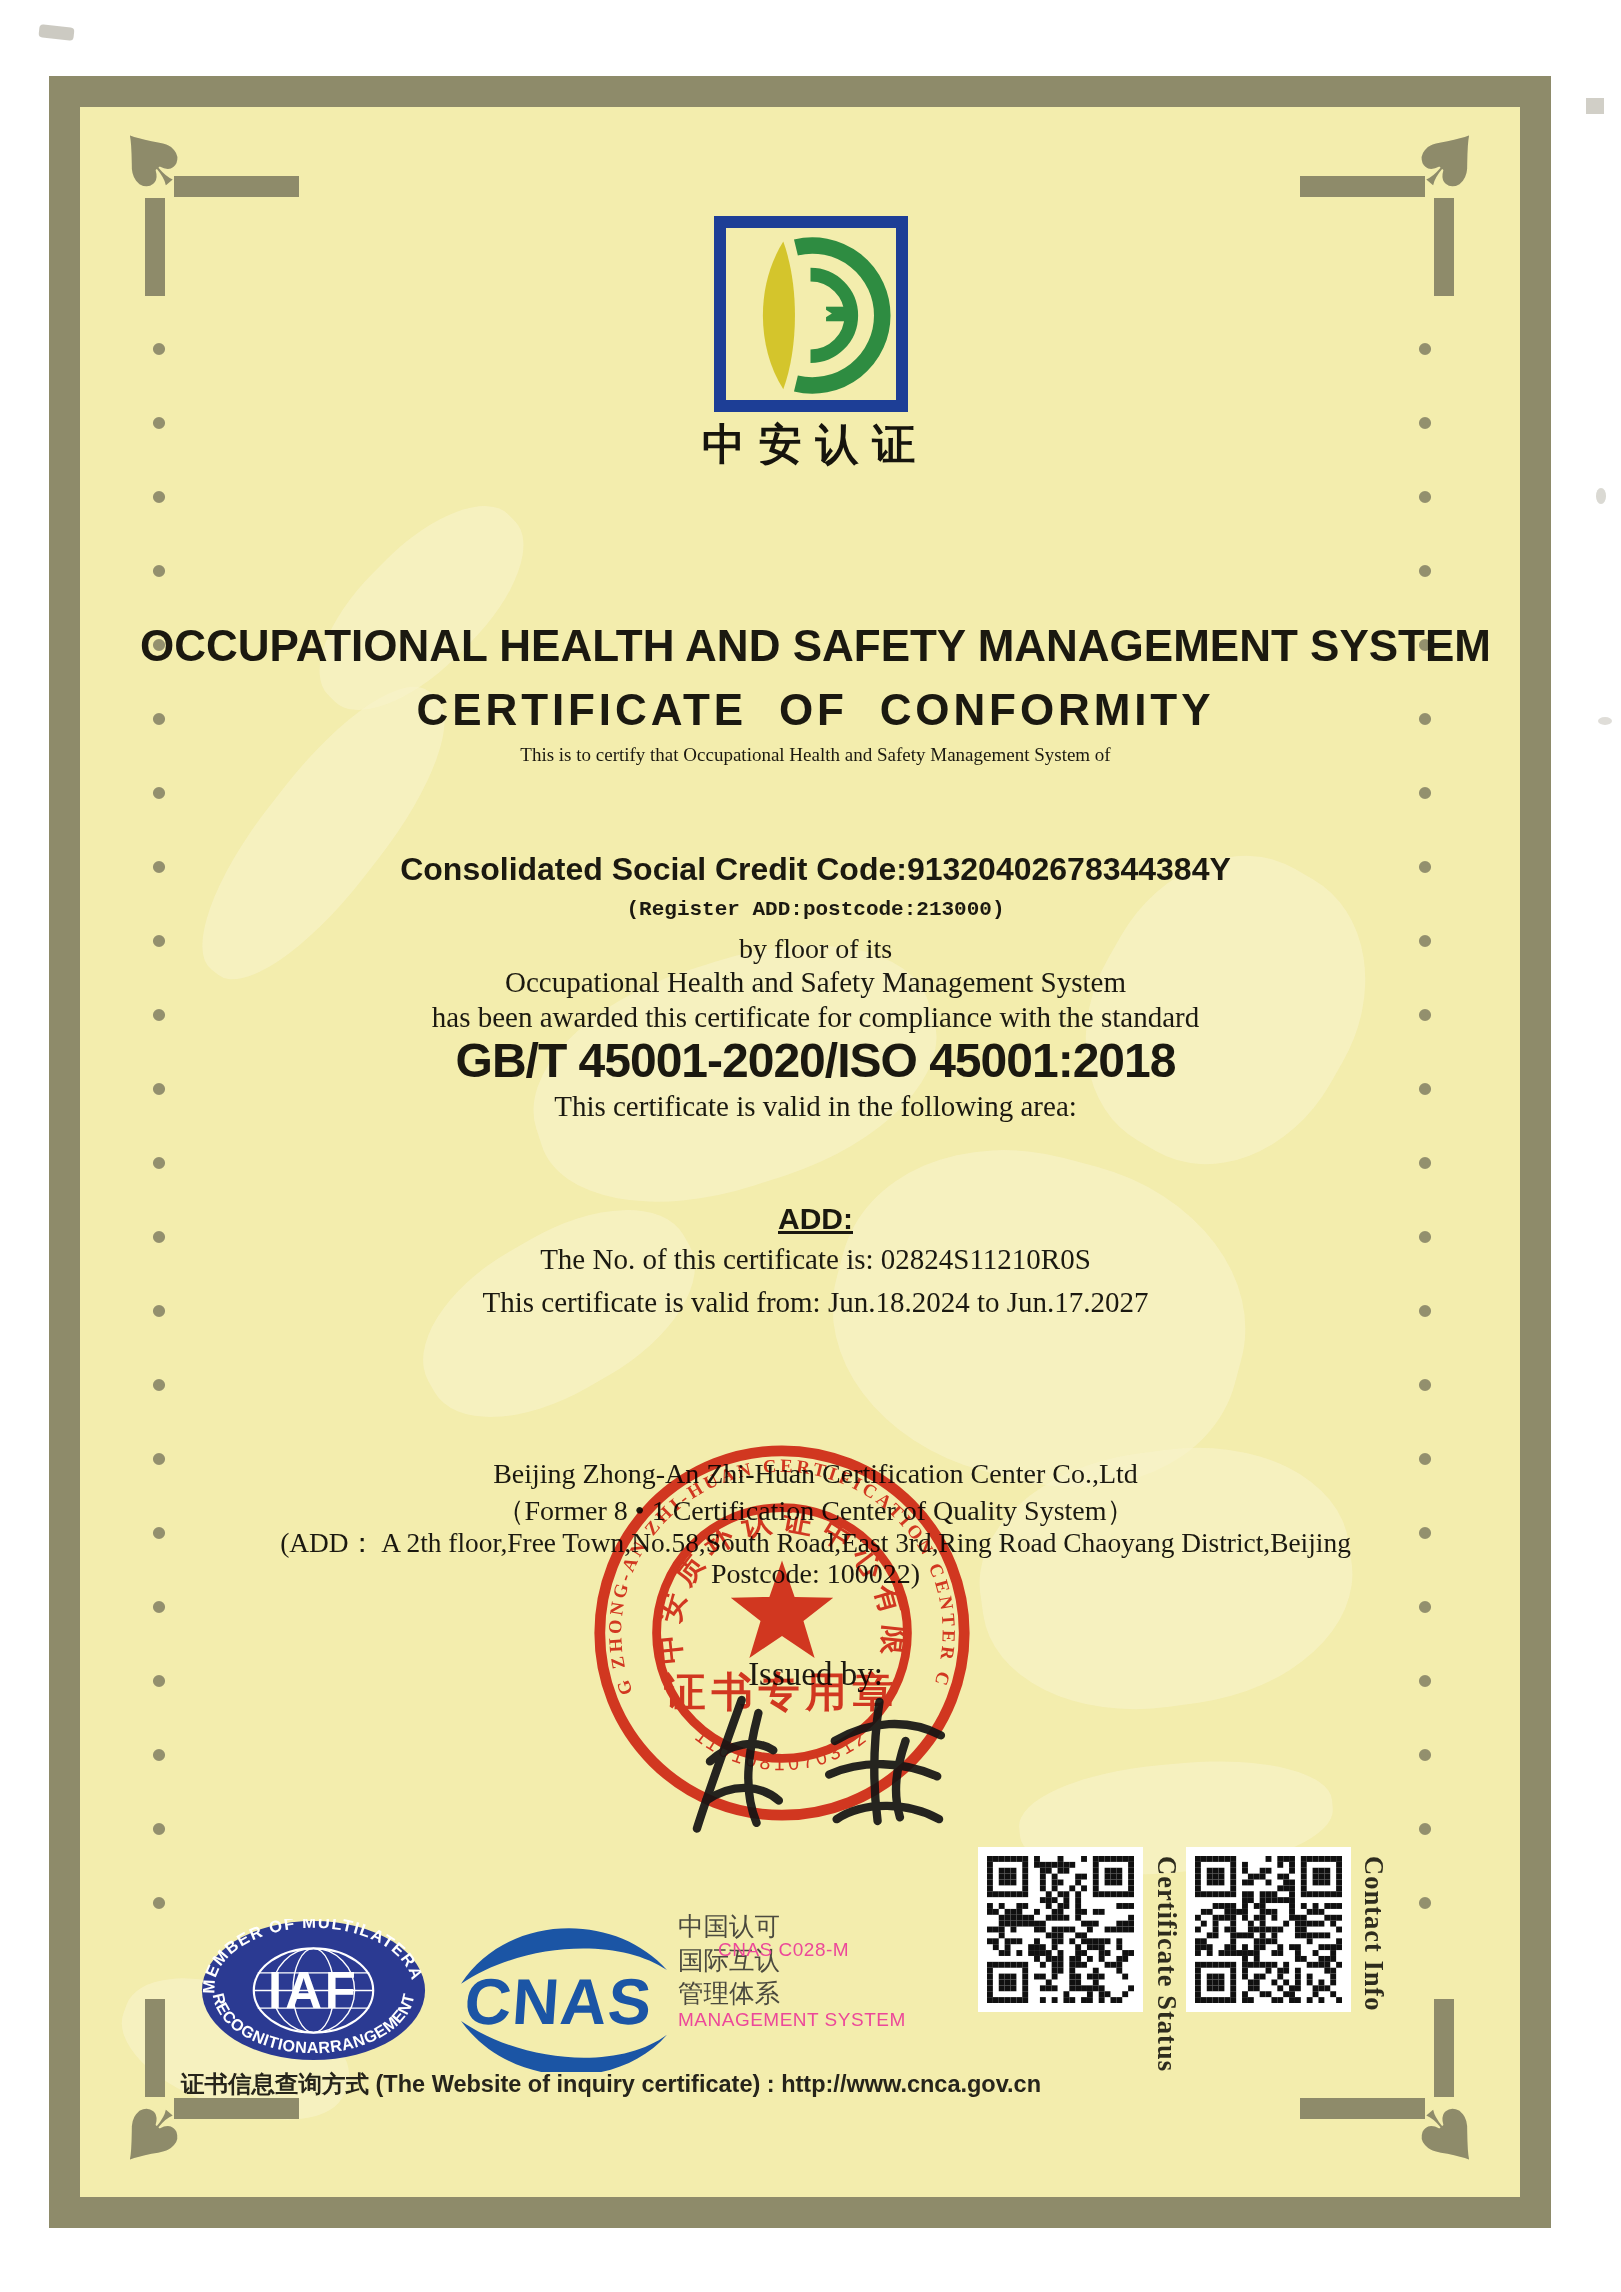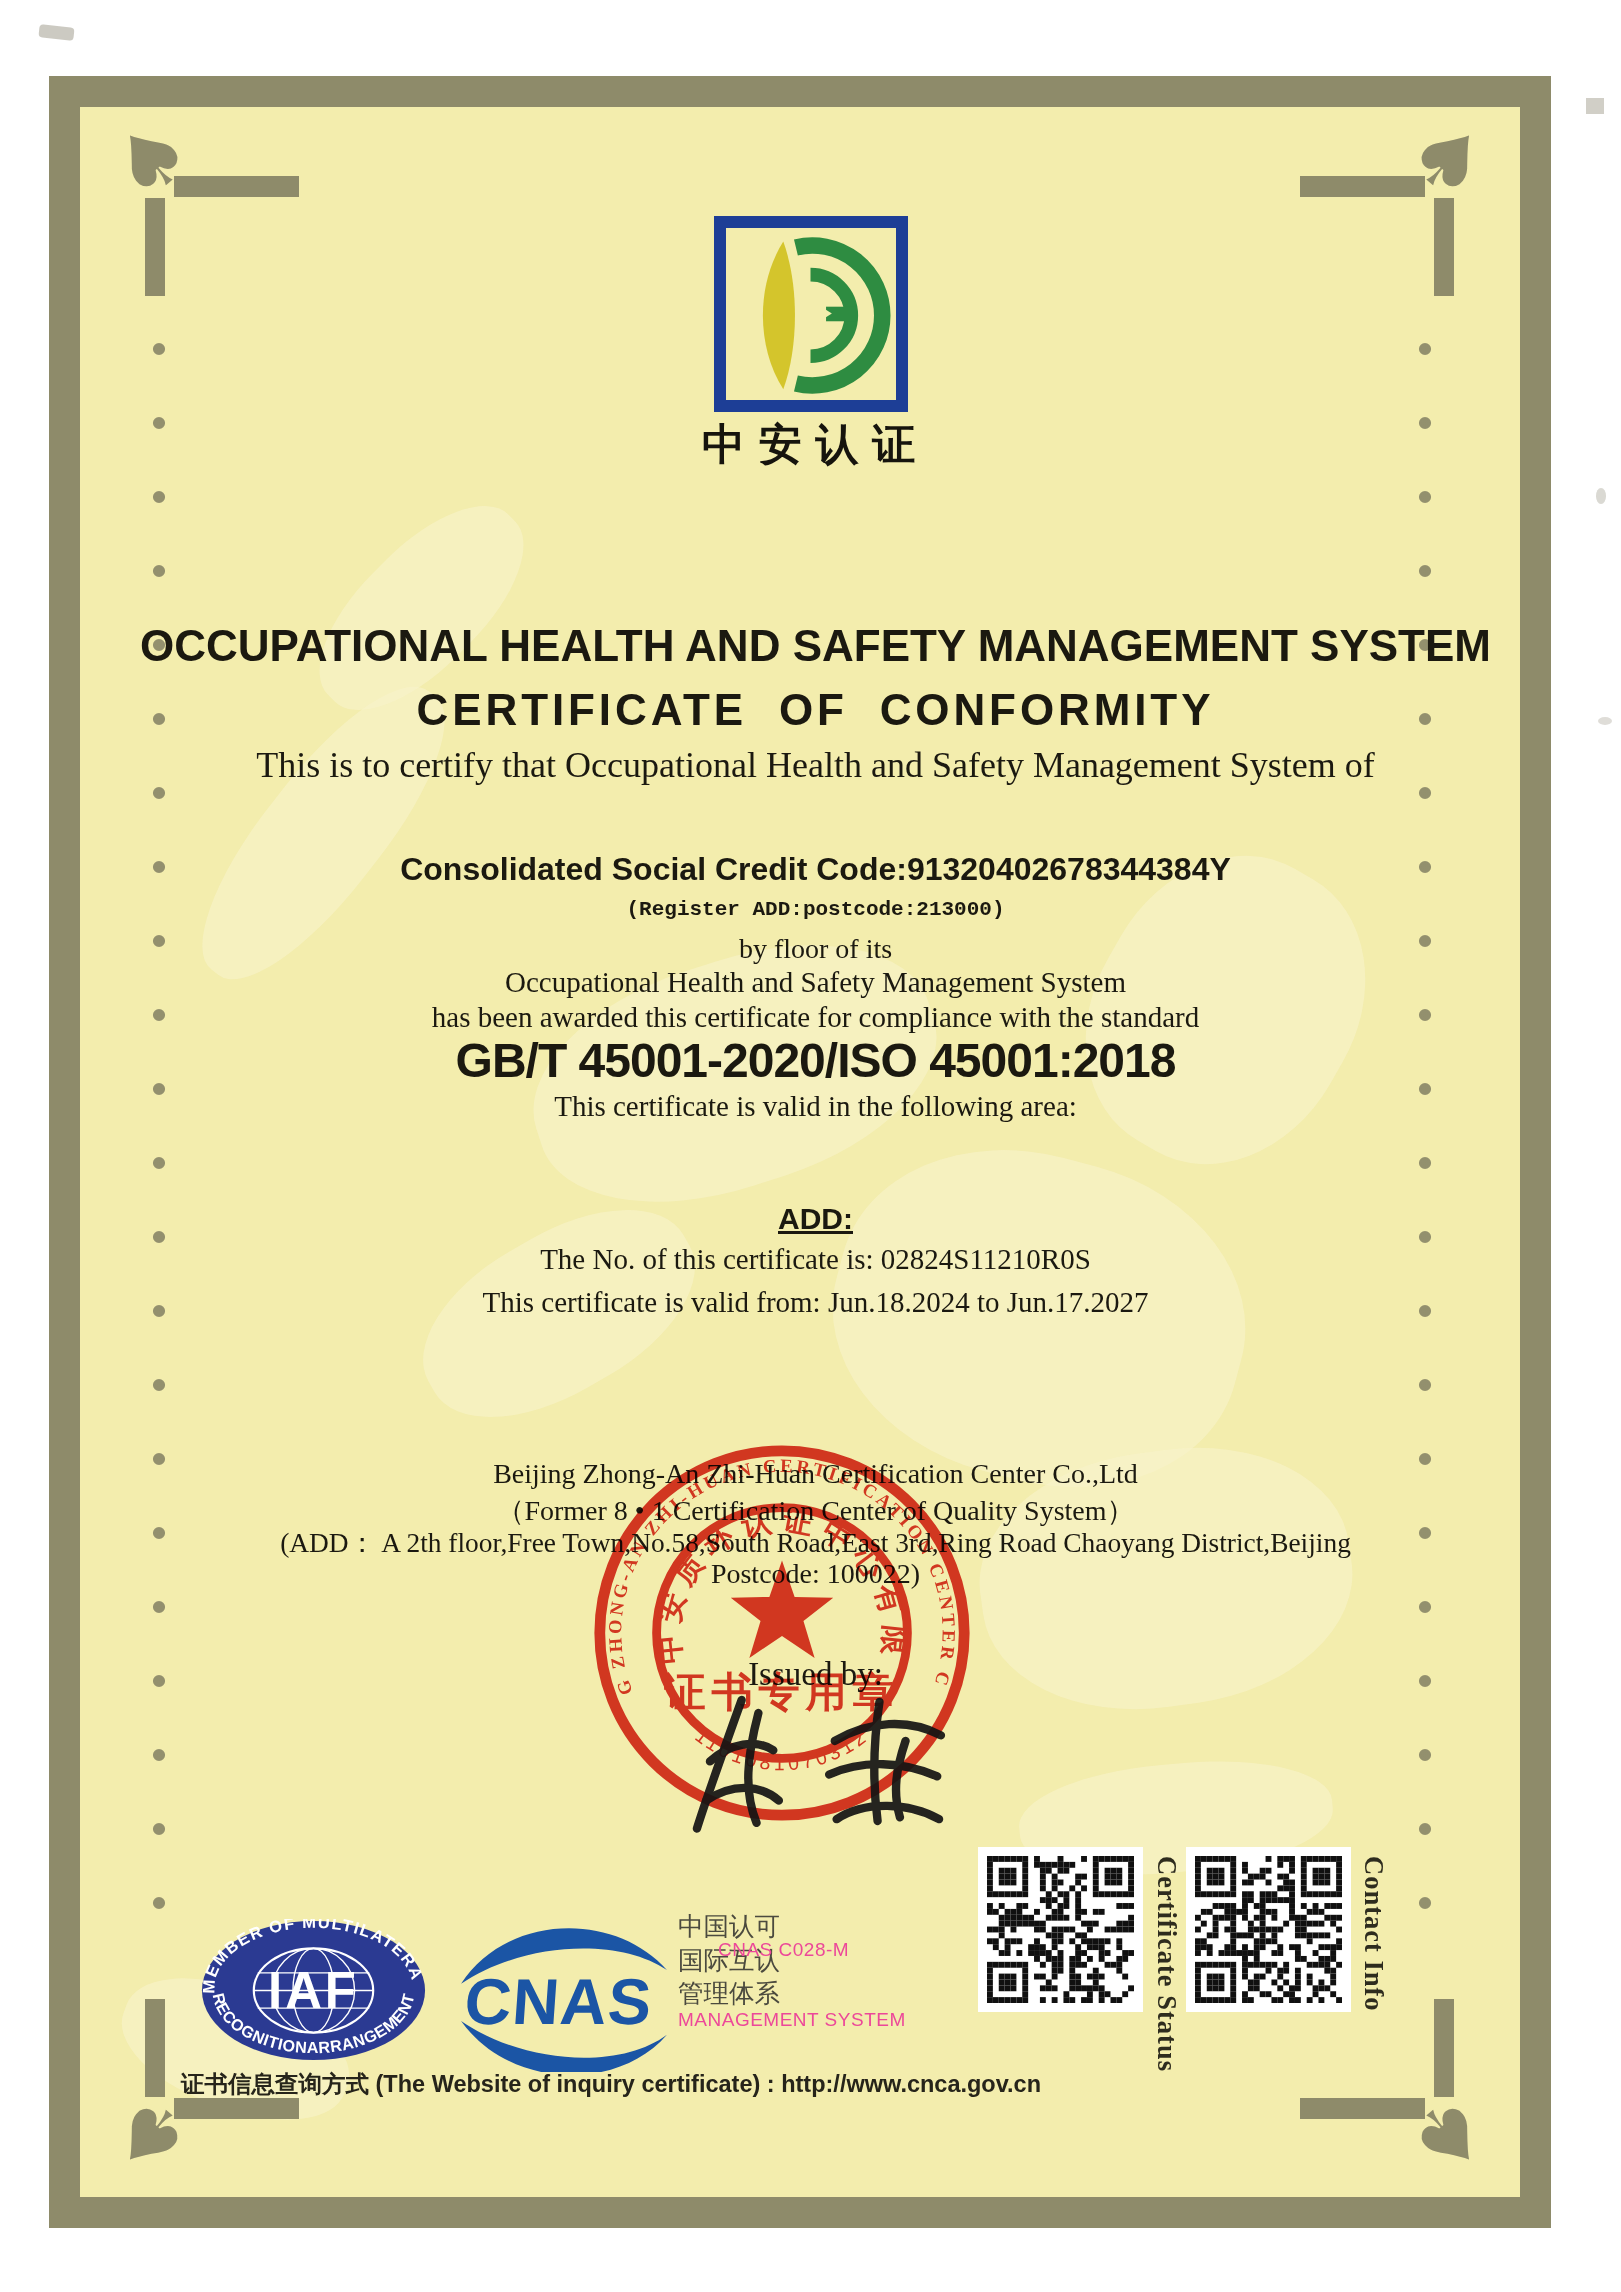--- a/index.html
+++ b/index.html
@@ -108,21 +108,21 @@
       <path d="M69,20 A72,72 0 1 1 69,160" fill="none" stroke="#2e8c41" stroke-width="17"></path>
       <path d="M84,48 A42,42 0 1 1 84,132" fill="none" stroke="#2e8c41" stroke-width="14"></path>
       <rect x="100" y="81" width="30" height="15" fill="#2e8c41"></rect>
       <polygon points="106,88 74,68 74,108" fill="#f3edad"></polygon>
     </svg>
   </div>
   <div class="cline" style="top:416px;font-family:'Liberation Sans',sans-serif;font-weight:bold;font-size:43px;letter-spacing:13.7px;color:#16140d;">中安认证</div>
 
   <div class="cline sansb" style="top:621px;font-size:44px;letter-spacing:0px;">OCCUPATIONAL HEALTH AND SAFETY MANAGEMENT SYSTEM</div>
   <div class="cline sansb" style="top:685px;font-size:44px;letter-spacing:3.9px;word-spacing:15.7px;">CERTIFICATE OF CONFORMITY</div>
-  <div class="cline serif" style="top:744px;font-size:36px;">This is to certify that Occupational Health and Safety Management System of</div>
+  <div class="cline serif" style="top:744px;font-size:19px;">This is to certify that Occupational Health and Safety Management System of</div>
 
   <div class="cline sansb" style="top:851px;font-size:32px;">Consolidated Social Credit Code:91320402678344384Y</div>
   <div class="cline mono" style="top:898px;font-size:21px;">(Register ADD:postcode:213000)</div>
   <div class="cline serif" style="top:933px;font-size:28px;">by floor of its</div>
   <div class="cline serif" style="top:966px;font-size:29px;">Occupational Health and Safety Management System</div>
   <div class="cline serif" style="top:1001px;font-size:29px;">has been awarded this certificate for compliance with the standard</div>
   <div class="cline sansb" style="top:1033px;font-size:48px;letter-spacing:-1px;">GB/T 45001-2020/ISO 45001:2018</div>
   <div class="cline serif" style="top:1090px;font-size:29px;">This certificate is valid in the following area:</div>
   <div class="cline sansb" style="top:1202px;font-size:30px;text-decoration:underline;">ADD:</div>
   <div class="cline serif" style="top:1243px;font-size:29px;">The No. of this certificate is: 02824S11210R0S</div>

